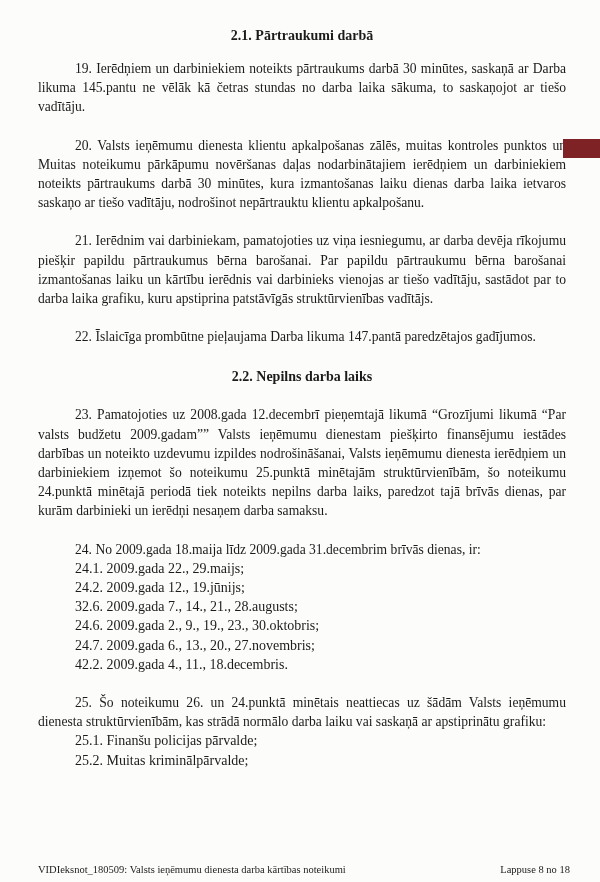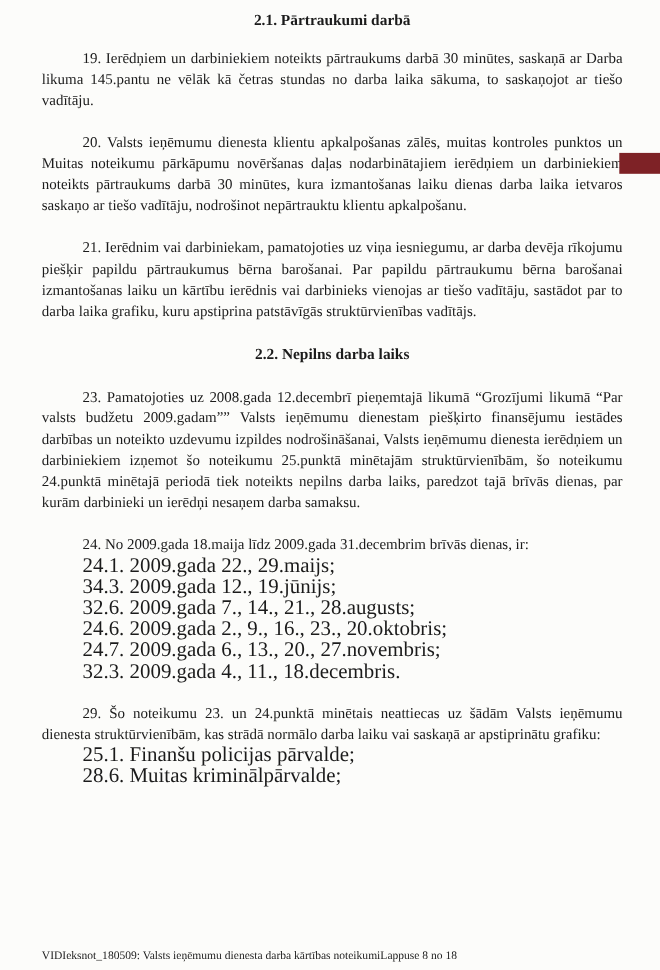--- a/index.html
+++ b/index.html
@@ -19,90 +19,92 @@
     position: absolute;
     inset: 0;
     padding: 6px 34px 0 38px;
     box-sizing: border-box;
   }
   .heading {
     text-align: center;
     font-weight: bold;
     font-size: 14px;
     line-height: 19px;
-    margin: 4px 0 0 0;
+    margin: 20px 0 0 0;
   }
   .heading.second {
     margin-top: 21px;
   }
   .para {
     font-size: 13.6px;
     line-height: 19.2px;
     text-align: justify;
     text-indent: 37px;
     margin: 19px 0 0 0;
   }
   .para.first {
     margin-top: 14px;
   }
   .sublist {
     margin: 0;
   }
   .list-item {
-    font-size: 19px;
+    font-size: 14px;
     line-height: 19.2px;
     padding-left: 37px;
   }
   .redaction {
     position: absolute;
     top: 139px;
     right: 0;
     width: 37px;
     height: 19px;
   }
   .footer {
     position: absolute;
     left: 38px;
     right: 30px;
     bottom: 6px;
     display: flex;
+    justify-content: space-between;
     font-size: 10.5px;
     line-height: 13px;
     color: #222;
   }
 </style>
 </head>
 <body>
 
 <div class="page">
 
   <h2 class="heading">2.1. Pārtraukumi darbā</h2>
 
   <p class="para first">19. Ierēdņiem un darbiniekiem noteikts pārtraukums darbā 30 minūtes, saskaņā ar Darba likuma 145.pantu ne vēlāk kā četras stundas no darba laika sākuma, to saskaņojot ar tiešo vadītāju.</p>
   <p class="para">20. Valsts ieņēmumu dienesta klientu apkalpošanas zālēs, muitas kontroles punktos un Muitas noteikumu pārkāpumu novēršanas daļas nodarbinātajiem ierēdņiem un darbiniekiem noteikts pārtraukums darbā 30 minūtes, kura izmantošanas laiku dienas darba laika ietvaros saskaņo ar tiešo vadītāju, nodrošinot nepārtrauktu klientu apkalpošanu.</p>
   <p class="para">21. Ierēdnim vai darbiniekam, pamatojoties uz viņa iesniegumu, ar darba devēja rīkojumu piešķir papildu pārtraukumus bērna barošanai. Par papildu pārtraukumu bērna barošanai izmantošanas laiku un kārtību ierēdnis vai darbinieks vienojas ar tiešo vadītāju, sastādot par to darba laika grafiku, kuru apstiprina patstāvīgās struktūrvienības vadītājs.</p>
+  <p class="para">22. Īslaicīga prombūtne pieļaujama Darba likuma 147.pantā paredzētajos gadījumos.</p>
 
   <h2 class="heading second">2.2. Nepilns darba laiks</h2>
 
   <p class="para">23. Pamatojoties uz 2008.gada 12.decembrī pieņemtajā likumā “Grozījumi likumā “Par valsts budžetu 2009.gadam”” Valsts ieņēmumu dienestam piešķirto finansējumu iestādes darbības un noteikto uzdevumu izpildes nodrošināšanai, Valsts ieņēmumu dienesta ierēdņiem un darbiniekiem izņemot šo noteikumu 25.punktā minētajām struktūrvienībām, šo noteikumu 24.punktā minētajā periodā tiek noteikts nepilns darba laiks, paredzot tajā brīvās dienas, par kurām darbinieki un ierēdņi nesaņem darba samaksu.</p>
 
   <p class="para">24. No 2009.gada 18.maija līdz 2009.gada 31.decembrim brīvās dienas, ir:</p>
   <div class="sublist">
     <div class="list-item">24.1. 2009.gada 22., 29.maijs;</div>
-    <div class="list-item">34.3. 2009.gada 12., 19.jūnijs;</div>
+    <div class="list-item">24.2. 2009.gada 12., 19.jūnijs;</div>
     <div class="list-item">32.6. 2009.gada 7., 14., 21., 28.augusts;</div>
-    <div class="list-item">24.6. 2009.gada 2., 9., 16., 23., 20.oktobris;</div>
+    <div class="list-item">24.6. 2009.gada 2., 9., 19., 23., 30.oktobris;</div>
     <div class="list-item">24.7. 2009.gada 6., 13., 20., 27.novembris;</div>
-    <div class="list-item">32.3. 2009.gada 4., 11., 18.decembris.</div>
+    <div class="list-item">42.2. 2009.gada 4., 11., 18.decembris.</div>
   </div>
 
-  <p class="para">29. Šo noteikumu 23. un 24.punktā minētais neattiecas uz šādām Valsts ieņēmumu dienesta struktūrvienībām, kas strādā normālo darba laiku vai saskaņā ar apstiprinātu grafiku:</p>
+  <p class="para">25. Šo noteikumu 26. un 24.punktā minētais neattiecas uz šādām Valsts ieņēmumu dienesta struktūrvienībām, kas strādā normālo darba laiku vai saskaņā ar apstiprinātu grafiku:</p>
   <div class="sublist">
     <div class="list-item">25.1. Finanšu policijas pārvalde;</div>
-    <div class="list-item">28.6. Muitas kriminālpārvalde;</div>
+    <div class="list-item">25.2. Muitas kriminālpārvalde;</div>
   </div>
 
 </div>
 
 <div class="redaction" style="background-color:#7e2226;"></div>
 
 <div class="footer">
   <span>VIDIeksnot_180509: Valsts ieņēmumu dienesta darba kārtības noteikumi</span>
   <span>Lappuse 8 no 18</span>
 </div>

